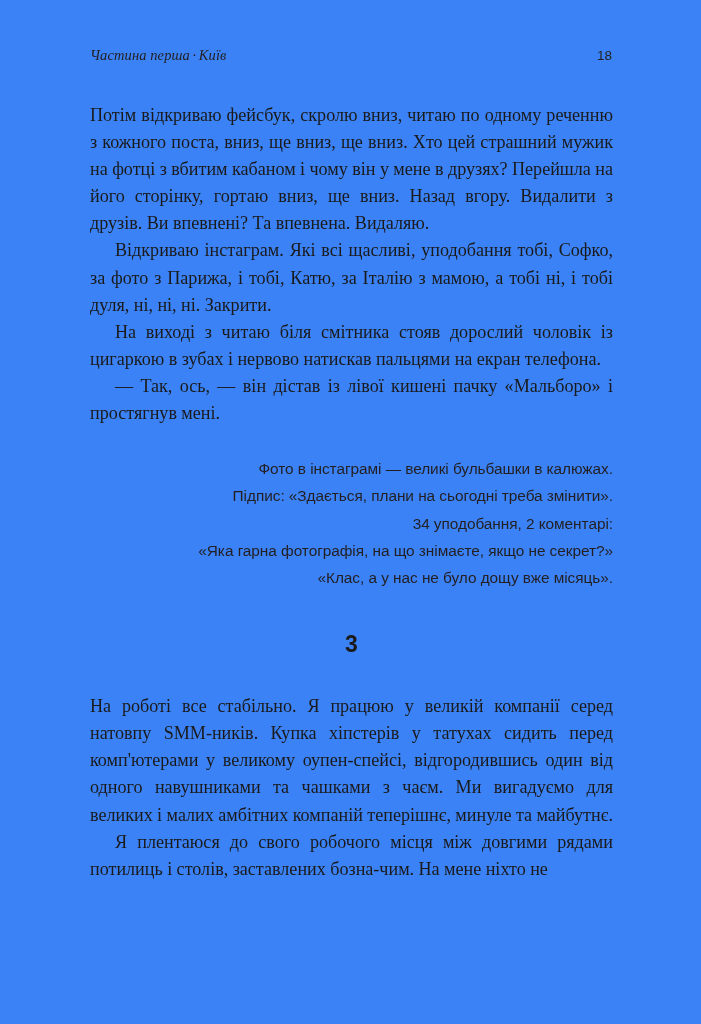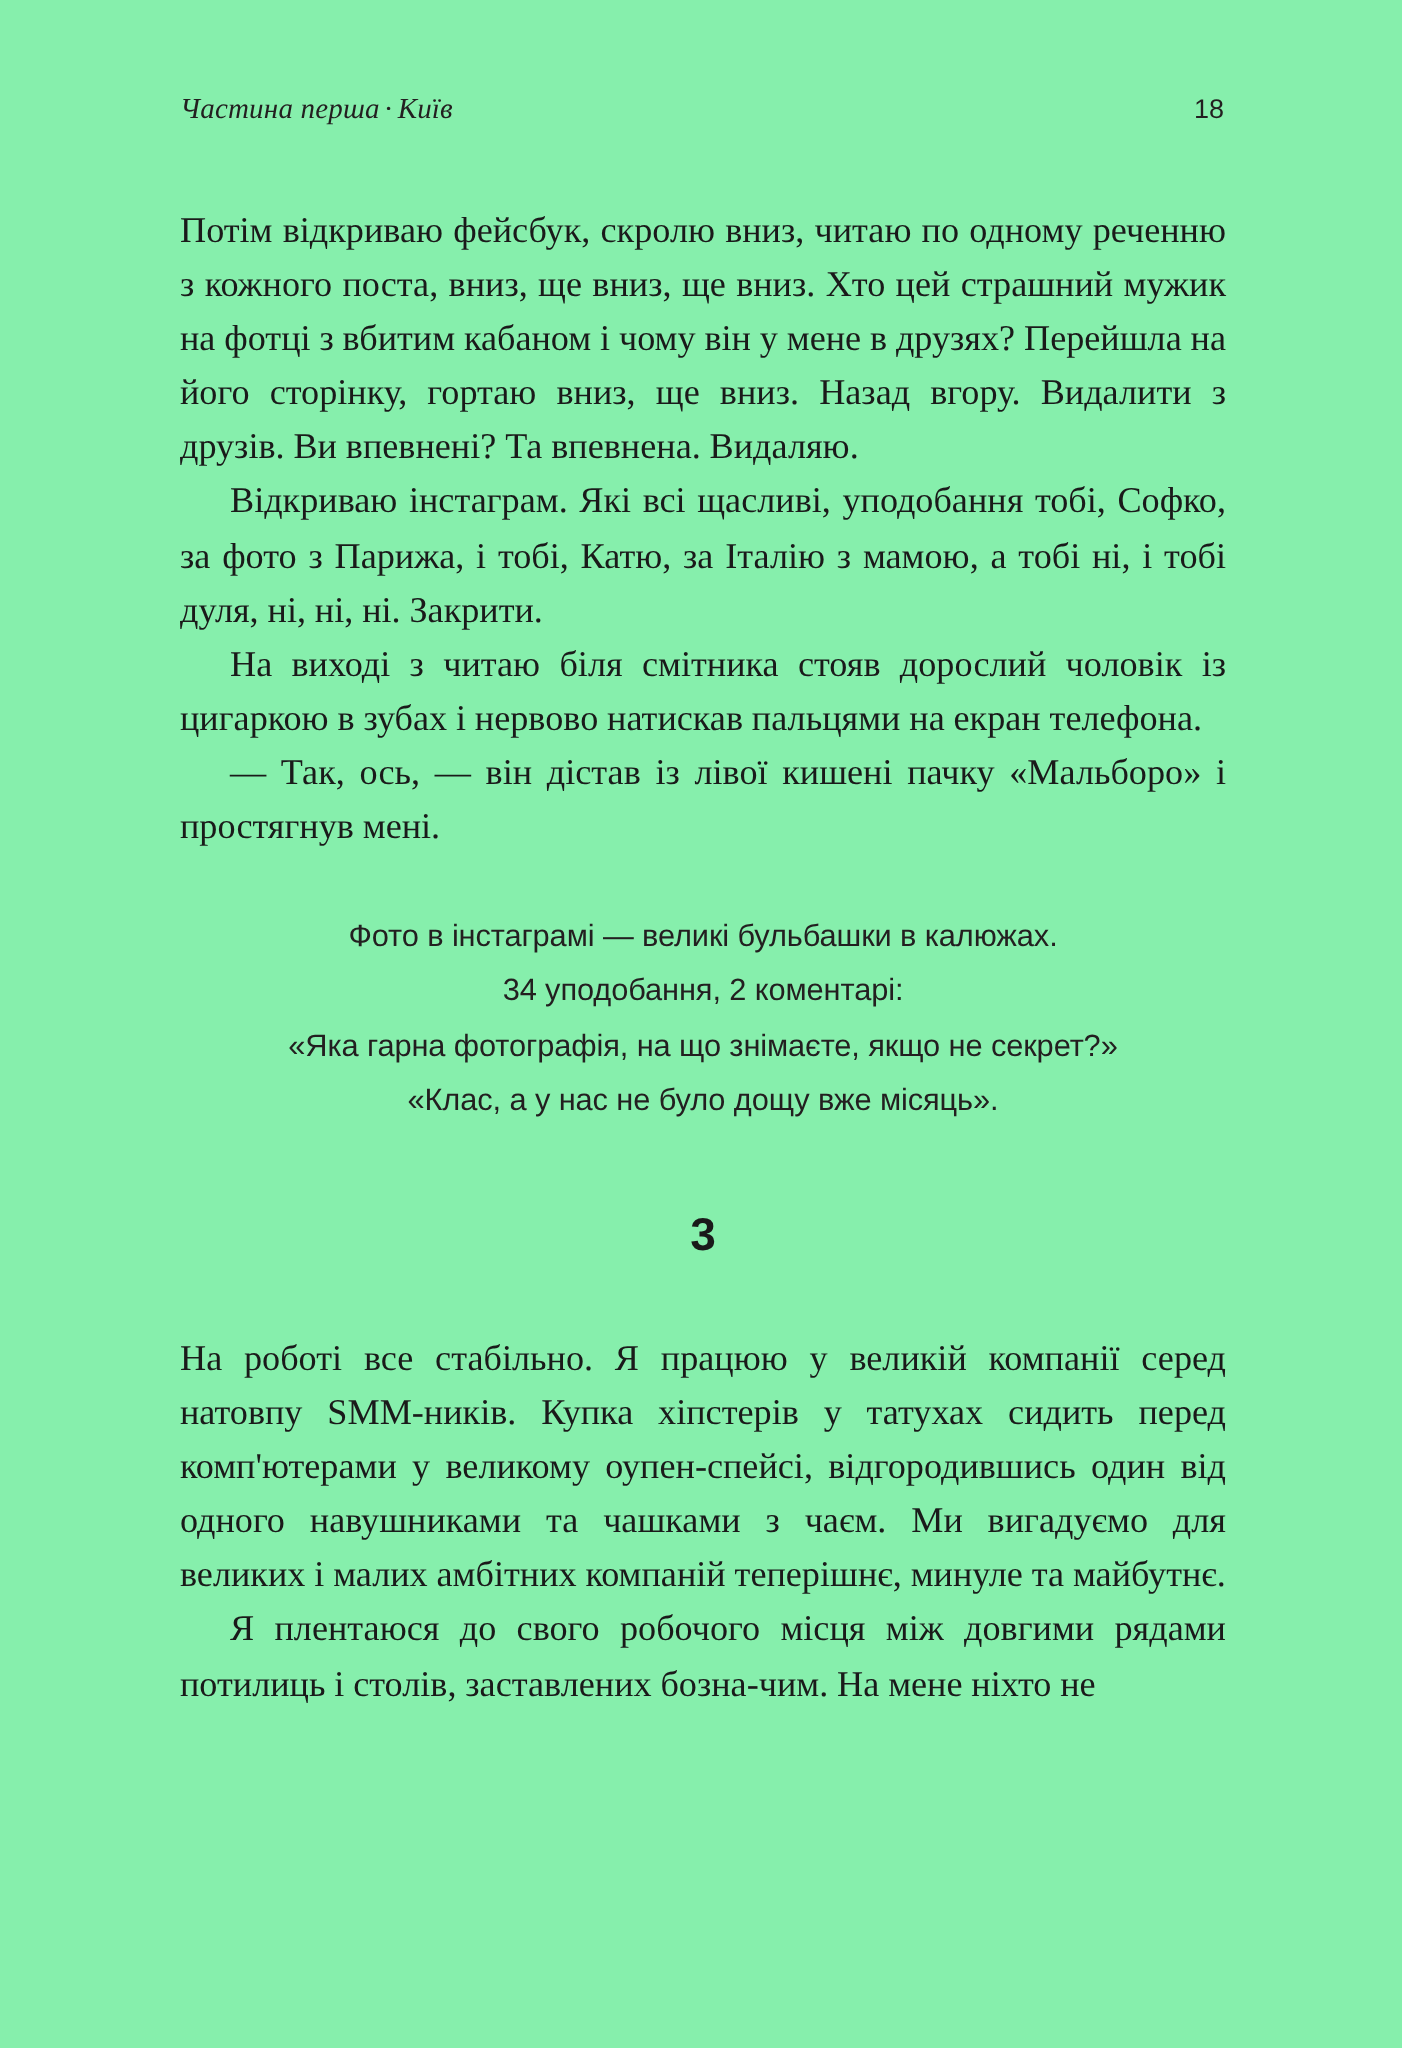--- a/index.html
+++ b/index.html
@@ -6,21 +6,21 @@
   html, body {
     margin: 0;
     padding: 0;
     background: #ffffff;
   }
 
   .page {
     position: relative;
     width: 701px;
     height: 1024px;
-    background: #86efac;
+    background: #3b82f6;
     overflow: hidden;
     box-sizing: border-box;
   }
 
   
   .running-head {
     position: absolute;
     left: 90px;
     right: 89px;
     top: 46px;
@@ -81,21 +81,21 @@
   .inset-block {
     margin-top: 28px;
   }
 
   .inset-block .inset-line {
     margin: 0;
     font-family: "Liberation Sans", "DejaVu Sans", sans-serif;
     font-size: 15.4px;
     line-height: 27.2px;
     color: #231f20;
-    text-align: center;
+    text-align: right;
     white-space: nowrap;
     letter-spacing: -0.05px;
   }
 
   
   .chapter-number {
     margin-top: 38px;
     margin-bottom: 34px;
     text-align: center;
     font-family: "Liberation Sans", "DejaVu Sans", sans-serif;
@@ -125,20 +125,21 @@
 
     <div class="body-text">
       <p>Потім відкриваю фейсбук, скролю вниз, читаю по одному реченню з кожного поста, вниз, ще вниз, ще вниз. Хто цей страшний мужик на фотці з вбитим кабаном і чому він у мене в друзях? Перейшла на його сторінку, гортаю вниз, ще вниз. Назад вгору. Видалити з друзів. Ви впевнені? Та впевнена. Видаляю.</p>
       <p class="indent">Відкриваю інстаграм. Які всі щасливі, уподобання тобі, Софко, за фото з Парижа, і тобі, Катю, за Італію з мамою, а тобі ні, і тобі дуля, ні, ні, ні. Закрити.</p>
       <p class="indent">На виході з читаю біля смітника стояв дорослий чоловік із цигаркою в зубах і нервово натискав пальцями на екран телефона.</p>
       <p class="indent">— Так, ось, — він дістав із лівої кишені пачку «Мальборо» і простягнув мені.</p>
     </div>
 
     <div class="inset-block">
       <p class="inset-line">Фото в інстаграмі — великі бульбашки в калюжах.</p>
+      <p class="inset-line">Підпис: «Здається, плани на сьогодні треба змінити».</p>
       <p class="inset-line">34 уподобання, 2 коментарі:</p>
       <p class="inset-line">«Яка гарна фотографія, на що знімаєте, якщо не секрет?»</p>
       <p class="inset-line">«Клас, а у нас не було дощу вже місяць».</p>
     </div>
 
     <div class="chapter-number">3</div>
 
     <div class="body-text section-after-heading">
       <p>На роботі все стабільно. Я працюю у великій компанії серед натовпу SMM-ників. Купка хіпстерів у татухах сидить перед комп'ютерами у великому оупен-спейсі, відгородившись один від одного навушниками та чашками з чаєм. Ми вигадуємо для великих і малих амбітних компаній теперішнє, минуле та майбутнє.</p>
       <p class="indent">Я плентаюся до свого робочого місця між довгими рядами потилиць і столів, заставлених бозна-чим. На мене ніхто не</p>

